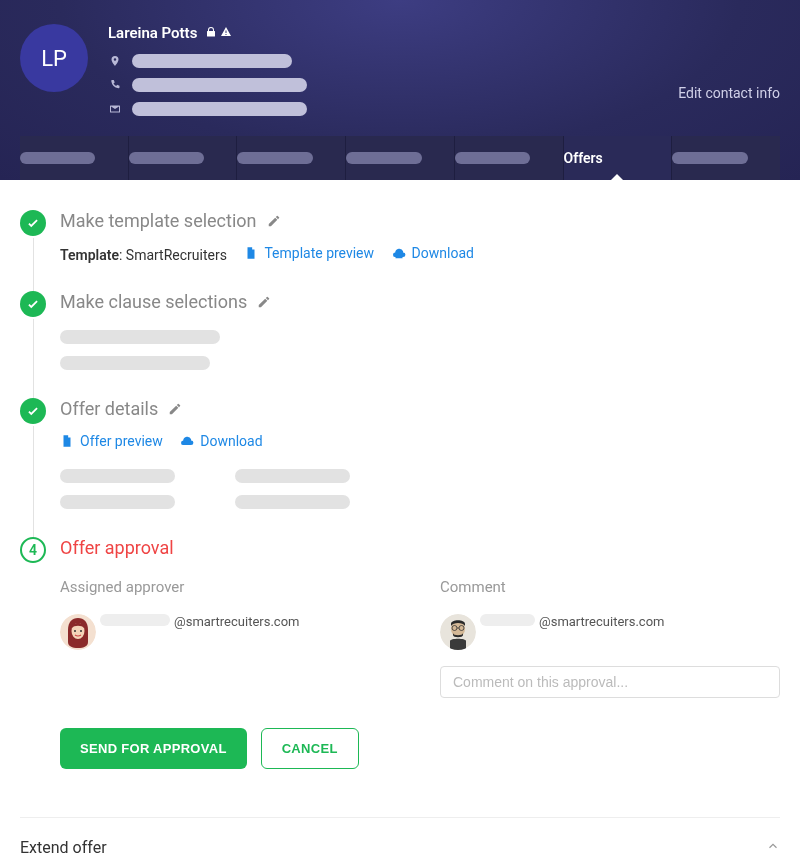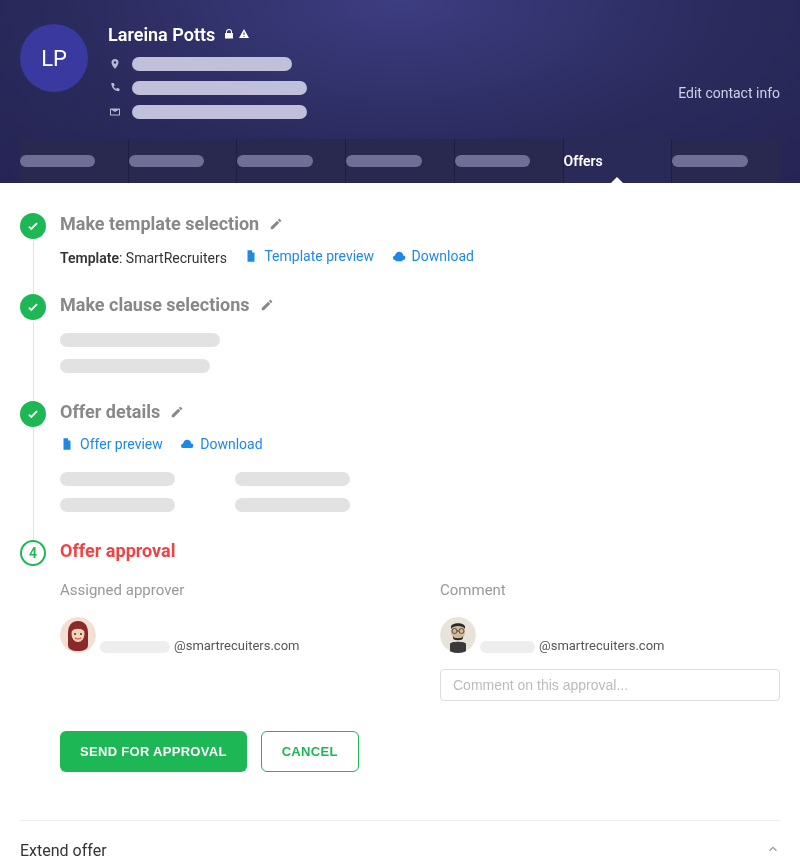--- a/index.html
+++ b/index.html
@@ -11,21 +11,21 @@
       position: relative;
     }
     .header-top { display: flex; align-items: flex-start; gap: 20px; position: relative; }
     .avatar-circle {
       width: 68px; height: 68px; border-radius: 50%;
       background: #3939a0; display: flex; align-items: center; justify-content: center;
       color: #fff; font-size: 22px; font-weight: 400;
       flex-shrink: 0;
     }
     .profile-info { flex: 1; color: #fff; }
-    .profile-name { font-size: 18px; font-weight: 600; display: flex; align-items: center; gap: 8px; }
+    .profile-name { font-size: 15px; font-weight: 600; display: flex; align-items: center; gap: 8px; }
     .name-icons { display: inline-flex; gap: 3px; font-size: 14px; color: #fff; }
     .contact-lines { margin-top: 12px; display: flex; flex-direction: column; gap: 10px; }
     .contact-line { display: flex; align-items: center; gap: 10px; }
     .contact-icon { width: 14px; height: 14px; color: #b8b8d6; display: inline-flex; align-items: center; justify-content: center; font-size: 12px; }
     .blur-pill { height: 14px; background: #c0c0da; border-radius: 7px; }
     .edit-contact { position: absolute; right: 20px; top: 85px; color: #d0d0e8; font-size: 14px; cursor: pointer; }
     
     .tabs-bar {
       display: flex; margin-top: 20px; gap: 1px;
       background: #1e1e40;
@@ -50,38 +50,38 @@
     .step:last-of-type .step-line { display: none; }
     .step-marker {
       width: 26px; height: 26px; border-radius: 50%;
       display: flex; align-items: center; justify-content: center;
       flex-shrink: 0; font-size: 14px; font-weight: 600; z-index: 1; background: #fff;
     }
     .step-marker.done { background: #1db855; color: #fff; }
     .step-marker.num { border: 2px solid #1db855; color: #1db855; background: #fff; }
     .step-body { flex: 1; padding-bottom: 20px; min-width: 0; }
     .step-title { display: flex; align-items: center; gap: 10px; }
-    .step-title-text { font-size: 18px; color: #888; font-weight: 700; }
+    .step-title-text { font-size: 18px; color: #888; font-weight: 400; }
     .step-title-text.dark { color: #ef4444; }
     .edit-icon { color: #888; cursor: pointer; font-size: 14px; display: inline-flex; }
     
     .step-sub { margin-top: 14px; font-size: 14px; }
     .sub-label { font-weight: 600; color: #333; }
     .sub-value { color: #333; }
     .link-group { display: inline-flex; align-items: center; gap: 6px; margin-left: 14px; color: #1e88e5; cursor: pointer; }
     .link-group svg, .link-icon { width: 14px; height: 14px; }
     
     .blur-row { display: flex; gap: 60px; margin-top: 18px; }
     .blur-col { display: flex; flex-direction: column; gap: 12px; }
     .blur-grey { height: 14px; background: #e2e2e2; border-radius: 7px; }
     
     .approval-row { display: flex; gap: 40px; margin-top: 20px; }
     .approval-col { flex: 1; min-width: 0; }
     .approval-label { color: #999; font-size: 15px; margin-bottom: 18px; }
-    .person { display: flex; align-items: flex-end; gap: 4px; margin-bottom: 16px; }
+    .person { display: flex; align-items: flex-start; gap: 4px; margin-bottom: 16px; }
     .person-blur { height: 12px; background: #eee; border-radius: 6px; width: 70px; }
     .person-email { color: #555; font-size: 13px; }
     .comment-input {
       width: 100%; border: 1px solid #ddd; border-radius: 4px; padding: 7px 12px;
       font-size: 14px; color: #333; outline: none;
     }
     .comment-input::placeholder { color: #bbb; }
     
     .action-row { display: flex; gap: 14px; margin-top: 30px; margin-bottom: 20px; }
     .btn { padding: 12px 20px; font-size: 13px; font-weight: 700; border-radius: 6px; cursor: pointer; border: none; letter-spacing: 0.3px; }

